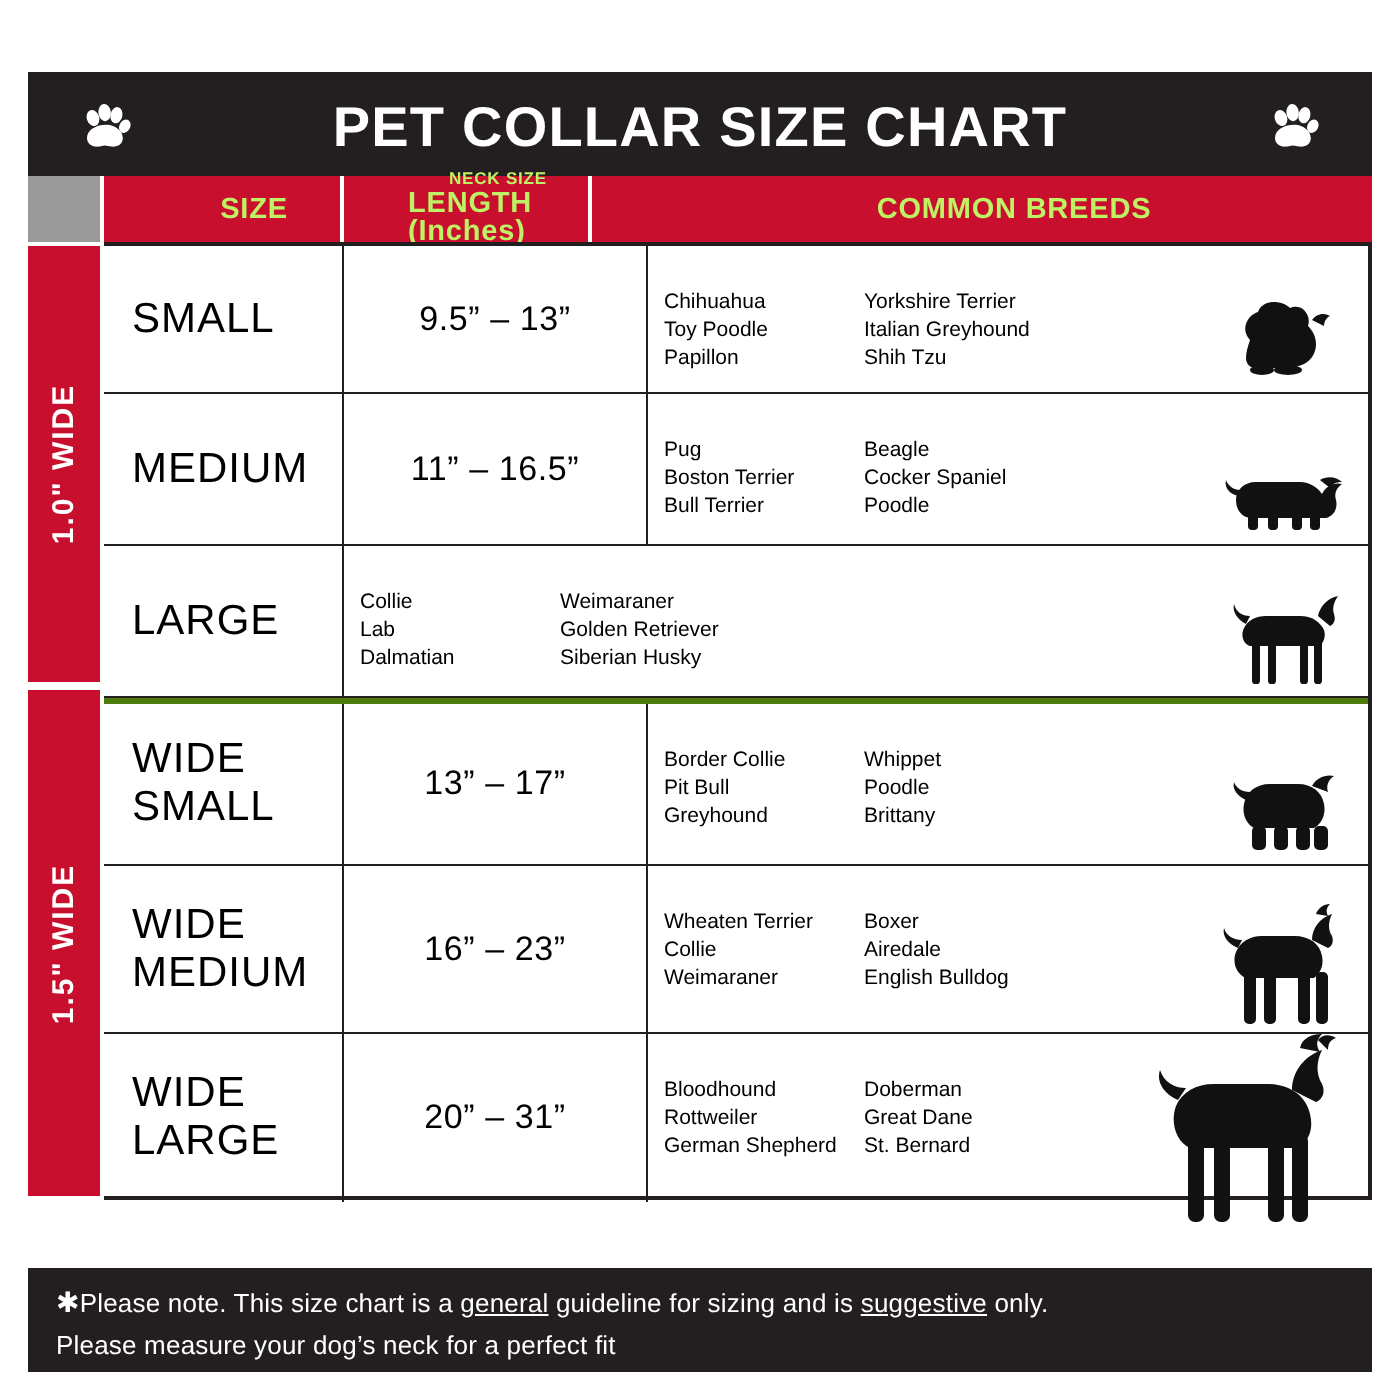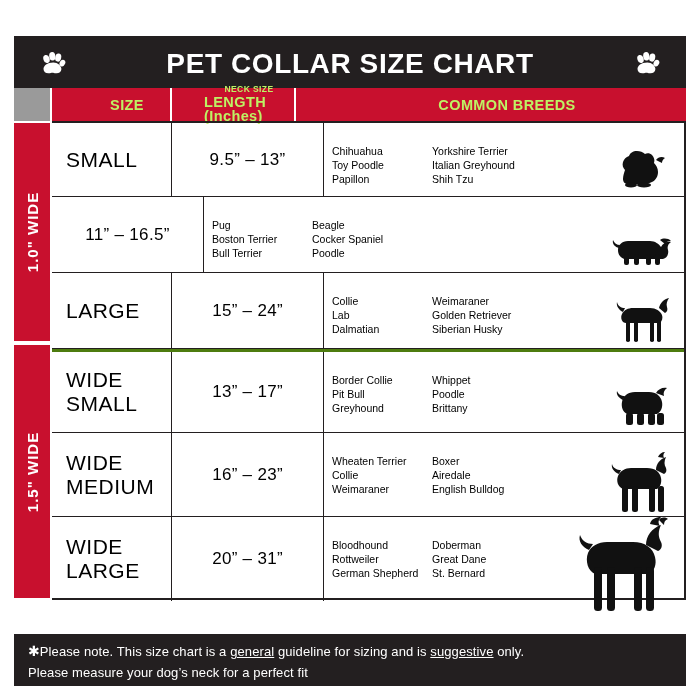--- a/index.html
+++ b/index.html
@@ -206,20 +206,21 @@
               <path d="M12 40c-3 0-5-2-5-5 0-3 1-6 2-9-2-2-3-5-2-8 1-3 3-5 6-6 1-3 4-5 8-5 3 0 6 1 8 3 2-1 5-1 7 1 2 2 3 5 2 8 2 2 4 5 4 9 0 4-2 8-6 10-4 2-9 2-13 2h-11z" fill="#111111"></path>
               <path d="M40 16c2-3 6-4 9-2-2 1-3 3-3 5l-6-3z" fill="#111111"></path>
               <ellipse cx="15" cy="41" rx="6" ry="2.5" fill="#111111"></ellipse>
               <ellipse cx="28" cy="41" rx="7" ry="2.5" fill="#111111"></ellipse>
             </svg>
           </div>
         </div>
       </div>
 
       <div class="row r2" style="height:76px;">
+        <div class="size">MEDIUM</div>
         <div class="len">11” – 16.5”</div>
         <div class="breeds">
           <div class="breedcol col1">
             <div>Pug</div>
             <div>Boston Terrier</div>
             <div>Bull Terrier</div>
           </div>
           <div class="breedcol col2">
             <div>Beagle</div>
             <div>Cocker Spaniel</div>
@@ -234,21 +235,20 @@
               <rect x="36" y="30" width="5" height="11" rx="2" fill="#111111"></rect>
               <rect x="45" y="30" width="5" height="11" rx="2" fill="#111111"></rect>
               <path d="M9 24c-4-1-7-4-6-8 1 3 4 5 7 5l-1 3z" fill="#111111"></path>
             </svg>
           </div>
         </div>
       </div>
 
       <div class="row r3" style="height:76px;">
         <div class="size">LARGE</div>
-        <div class="len">15” – 24”</div>
         <div class="breeds">
           <div class="breedcol col1">
             <div>Collie</div>
             <div>Lab</div>
             <div>Dalmatian</div>
           </div>
           <div class="breedcol col2">
             <div>Weimaraner</div>
             <div>Golden Retriever</div>
             <div>Siberian Husky</div>

